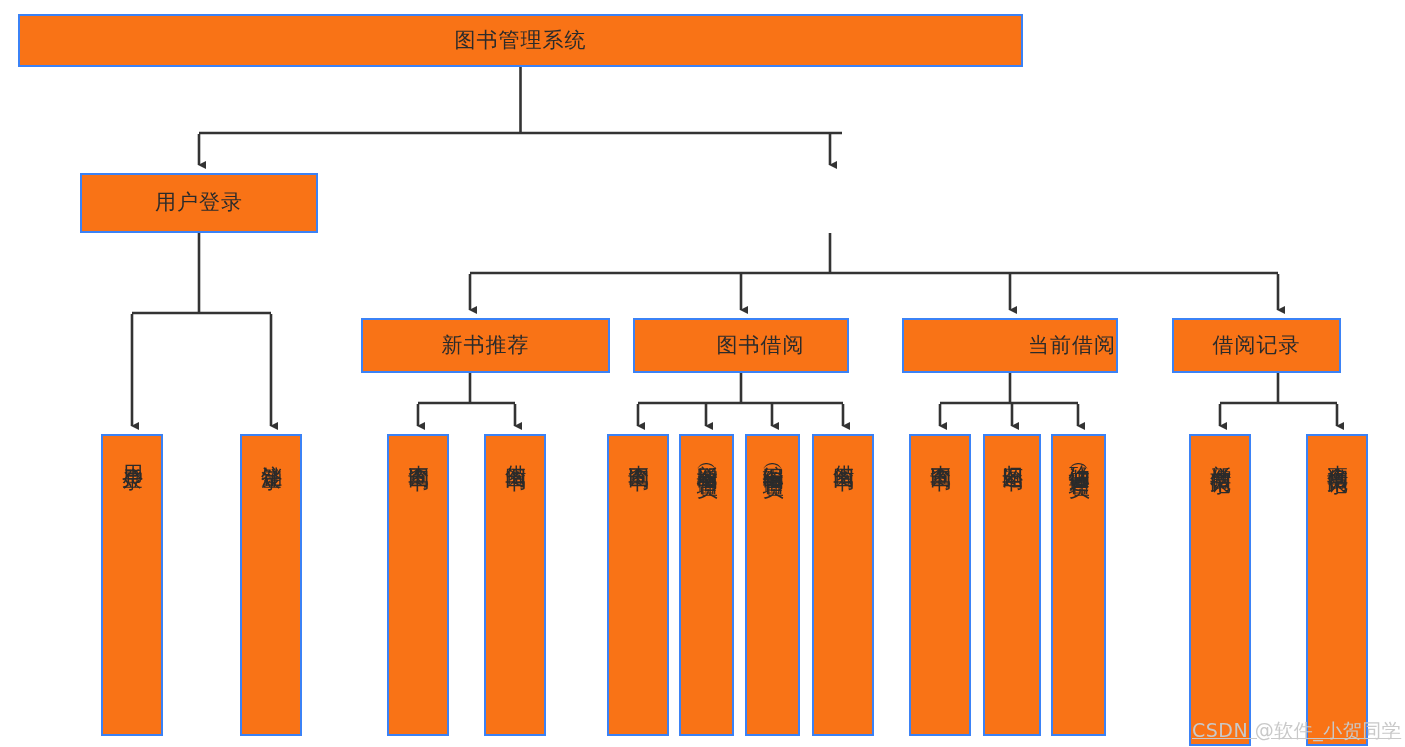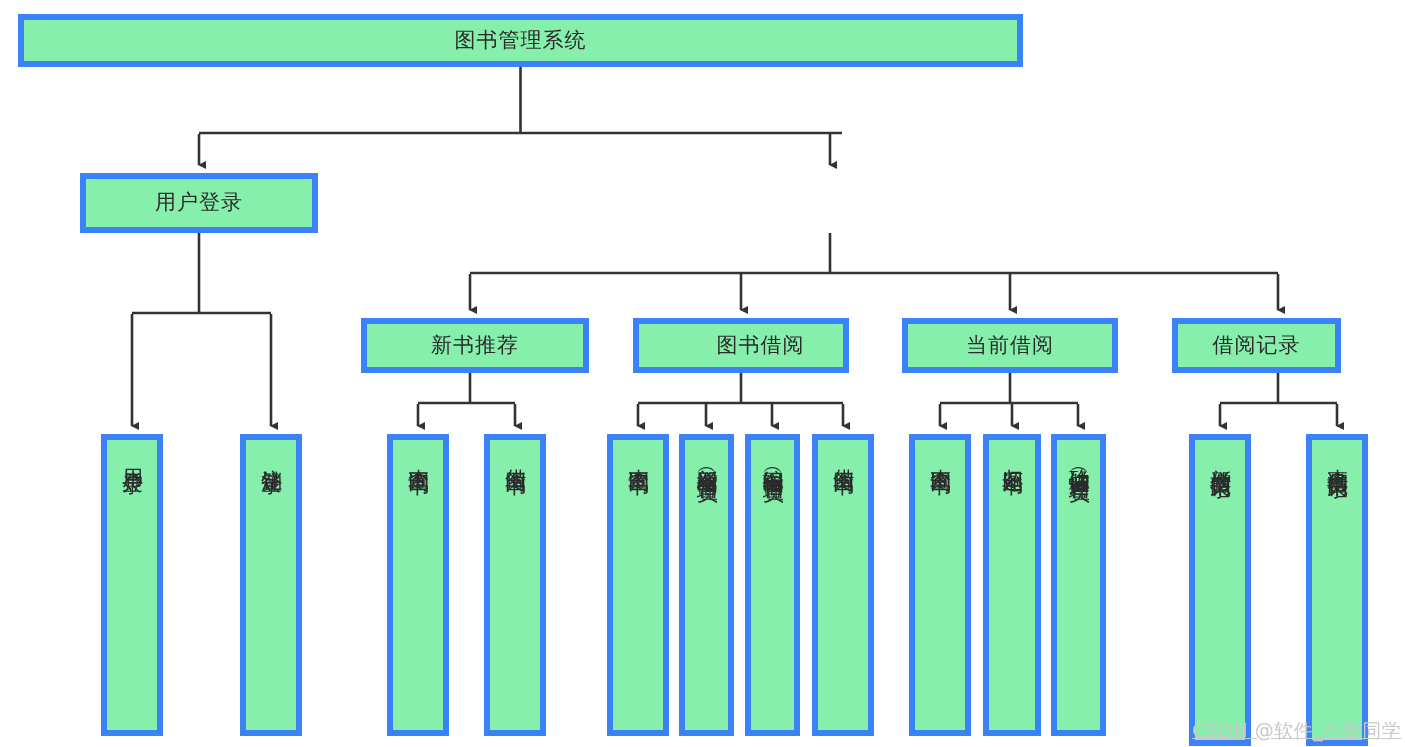--- a/index.html
+++ b/index.html
@@ -22,22 +22,22 @@
     position: absolute;
     left: 0;
     top: 0;
     width: 1405px;
     height: 747px;
     pointer-events: none;
   }
   .node {
     position: absolute;
     box-sizing: border-box;
-    background: #86efac;
-    border: 6px solid #3b82f6;
+    background: #f97316;
+    border: 2px solid #3b82f6;
     display: flex;
     align-items: center;
     justify-content: center;
     color: #2b2b2b;
   }
   .node-h {
     font-size: 21px;
     letter-spacing: 1px;
     line-height: 1.2;
   }
@@ -120,27 +120,27 @@
   </svg>
 
   <div class="node node-h" style="left:18px; top:14px; width:1005px; height:53px;">
     <span>图书管理系统</span>
   </div>
 
   <div class="node node-h" style="left:80px; top:173px; width:238px; height:60px;">
     <span>用户登录</span>
   </div>
 
-  <div class="node node-h" style="left:361px; top:318px; width:228px; height:55px;">
+  <div class="node node-h" style="left:361px; top:318px; width:249px; height:55px;">
     <span>新书推荐</span>
   </div>
   <div class="node node-h" style="left:633px; top:318px; width:216px; height:55px;padding-left:39px;">
     <span>图书借阅</span>
   </div>
-  <div class="node node-h" style="left:902px; top:318px; width:216px; height:55px;">
+  <div class="node node-h" style="left:902px; top:318px; width:216px; height:55px;justify-content:flex-end;">
     <span>当前借阅</span>
   </div>
   <div class="node node-h" style="left:1172px; top:318px; width:169px; height:55px;">
     <span>借阅记录</span>
   </div>
 
   <div class="node node-v" style="left:101px; top:434px; width:62px; height:302px;">
     <span class="vlabel">用户登录</span>
   </div>
   <div class="node node-v" style="left:240px; top:434px; width:62px; height:302px;">

